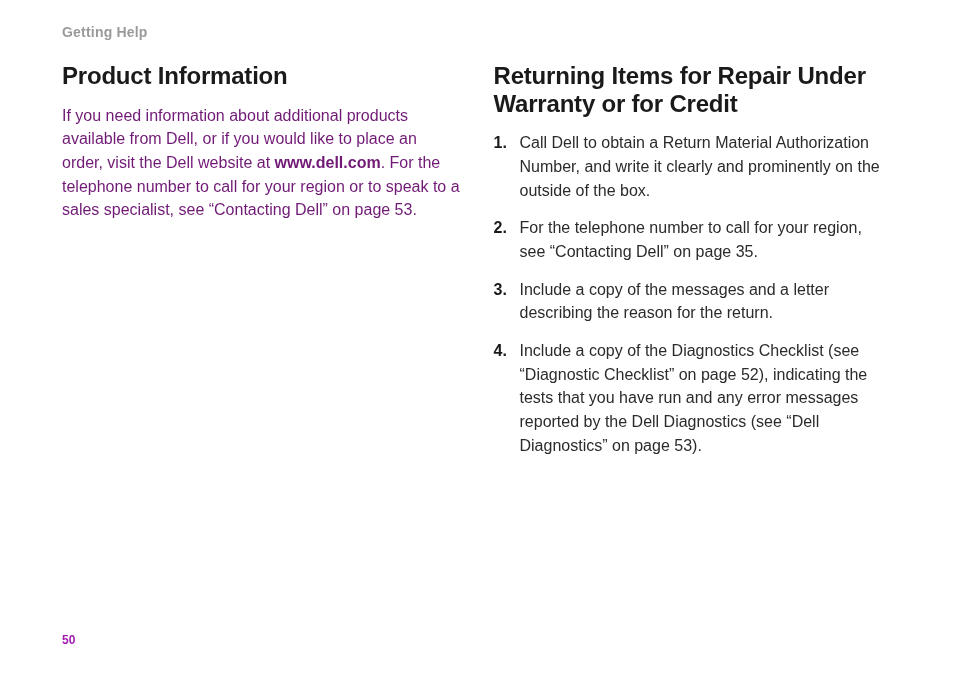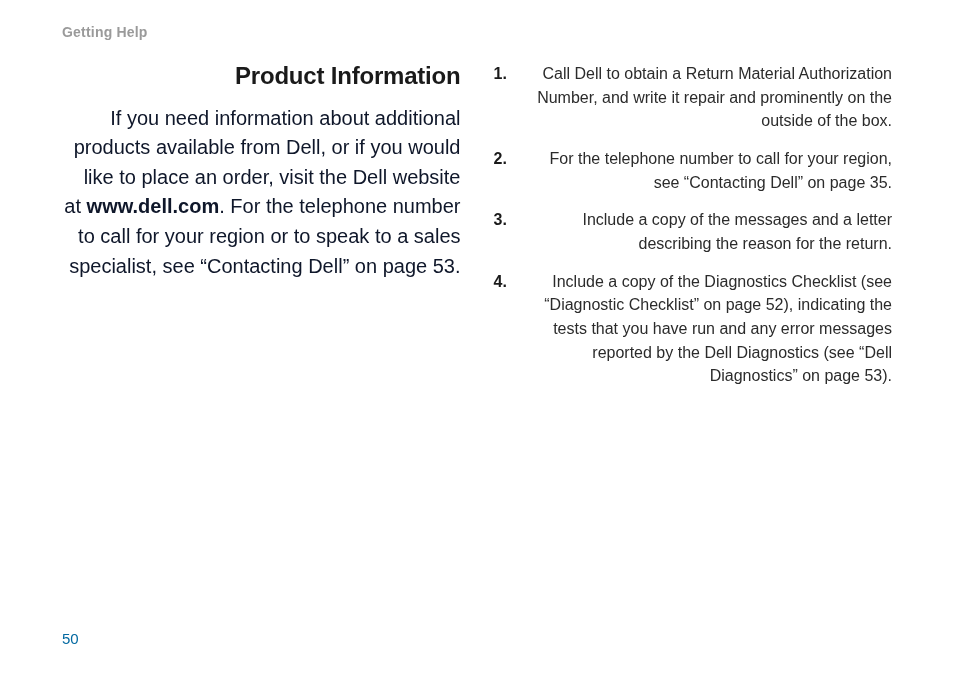--- a/index.html
+++ b/index.html
@@ -22,41 +22,40 @@
   .running-head {
     font-size: 14px;
     font-weight: 700;
     color: #9a9a9a;
     letter-spacing: 0.2px;
     margin-bottom: 22px;
   }
   .columns {
     display: flex;
     gap: 33px;
-    text-align: right;
   }
   .col {
     flex: 1 1 0;
     min-width: 0;
   }
   h2 {
     font-family: "Helvetica Neue Condensed", "Arial Narrow", Arial, sans-serif;
     font-stretch: condensed;
     font-weight: 700;
     font-size: 24px;
     line-height: 1.15;
     margin: 0 0 14px 0;
     color: #1a1a1a;
     letter-spacing: -0.2px;
   }
   p {
     margin: 0 0 14px 0;
-    font-size: 20px;
+    font-size: 16px;
     line-height: 1.48;
-    color: #0f172a;
+    color: #701a75;
   }
   .bold { font-weight: 700; }
   ol.steps {
     margin: 0;
     padding: 0 0 0 22px;
     list-style: none;
     counter-reset: step;
   }
   ol.steps > li {
     position: relative;
@@ -71,43 +70,44 @@
     content: counter(step) ".";
     position: absolute;
     left: -22px;
     font-weight: 700;
     color: #1a1a1a;
   }
   .page-number {
     position: absolute;
     left: 62px;
     bottom: 30px;
-    font-size: 15px;
-    font-weight: 400;
-    color: #0369a1;
+    font-size: 12px;
+    font-weight: 700;
+    color: #a21caf;
   }
 </style>
 </head>
 <body>
 
 <div class="page">
   <div class="running-head">Getting Help</div>
 
   <div class="columns">
 
     <div class="col">
       <h2>Product Information</h2>
       <p>
         <span>If you need information about additional products available from Dell, or if you would like to place an order, visit the Dell website at </span><span class="bold">www.dell.com</span><span>. For the telephone number to call for your region or to speak to a sales specialist, see “Contacting Dell” on page 53.</span>
       </p>
     </div>
 
     <div class="col">
+      <h2>Returning Items for Repair Under Warranty or for Credit</h2>
       <ol class="steps">
-        <li>Call Dell to obtain a Return Material Authorization Number, and write it repair and prominently on the outside of the box.</li>
+        <li>Call Dell to obtain a Return Material Authorization Number, and write it clearly and prominently on the outside of the box.</li>
         <li>For the telephone number to call for your region, see “Contacting Dell” on page 35.</li>
         <li>Include a copy of the messages and a letter describing the reason for the return.</li>
         <li>Include a copy of the Diagnostics Checklist (see “Diagnostic Checklist” on page 52), indicating the tests that you have run and any error messages reported by the Dell Diagnostics (see “Dell Diagnostics” on page 53).</li>
       </ol>
     </div>
 
   </div>
 
   <div class="page-number">50</div>
 </div>

